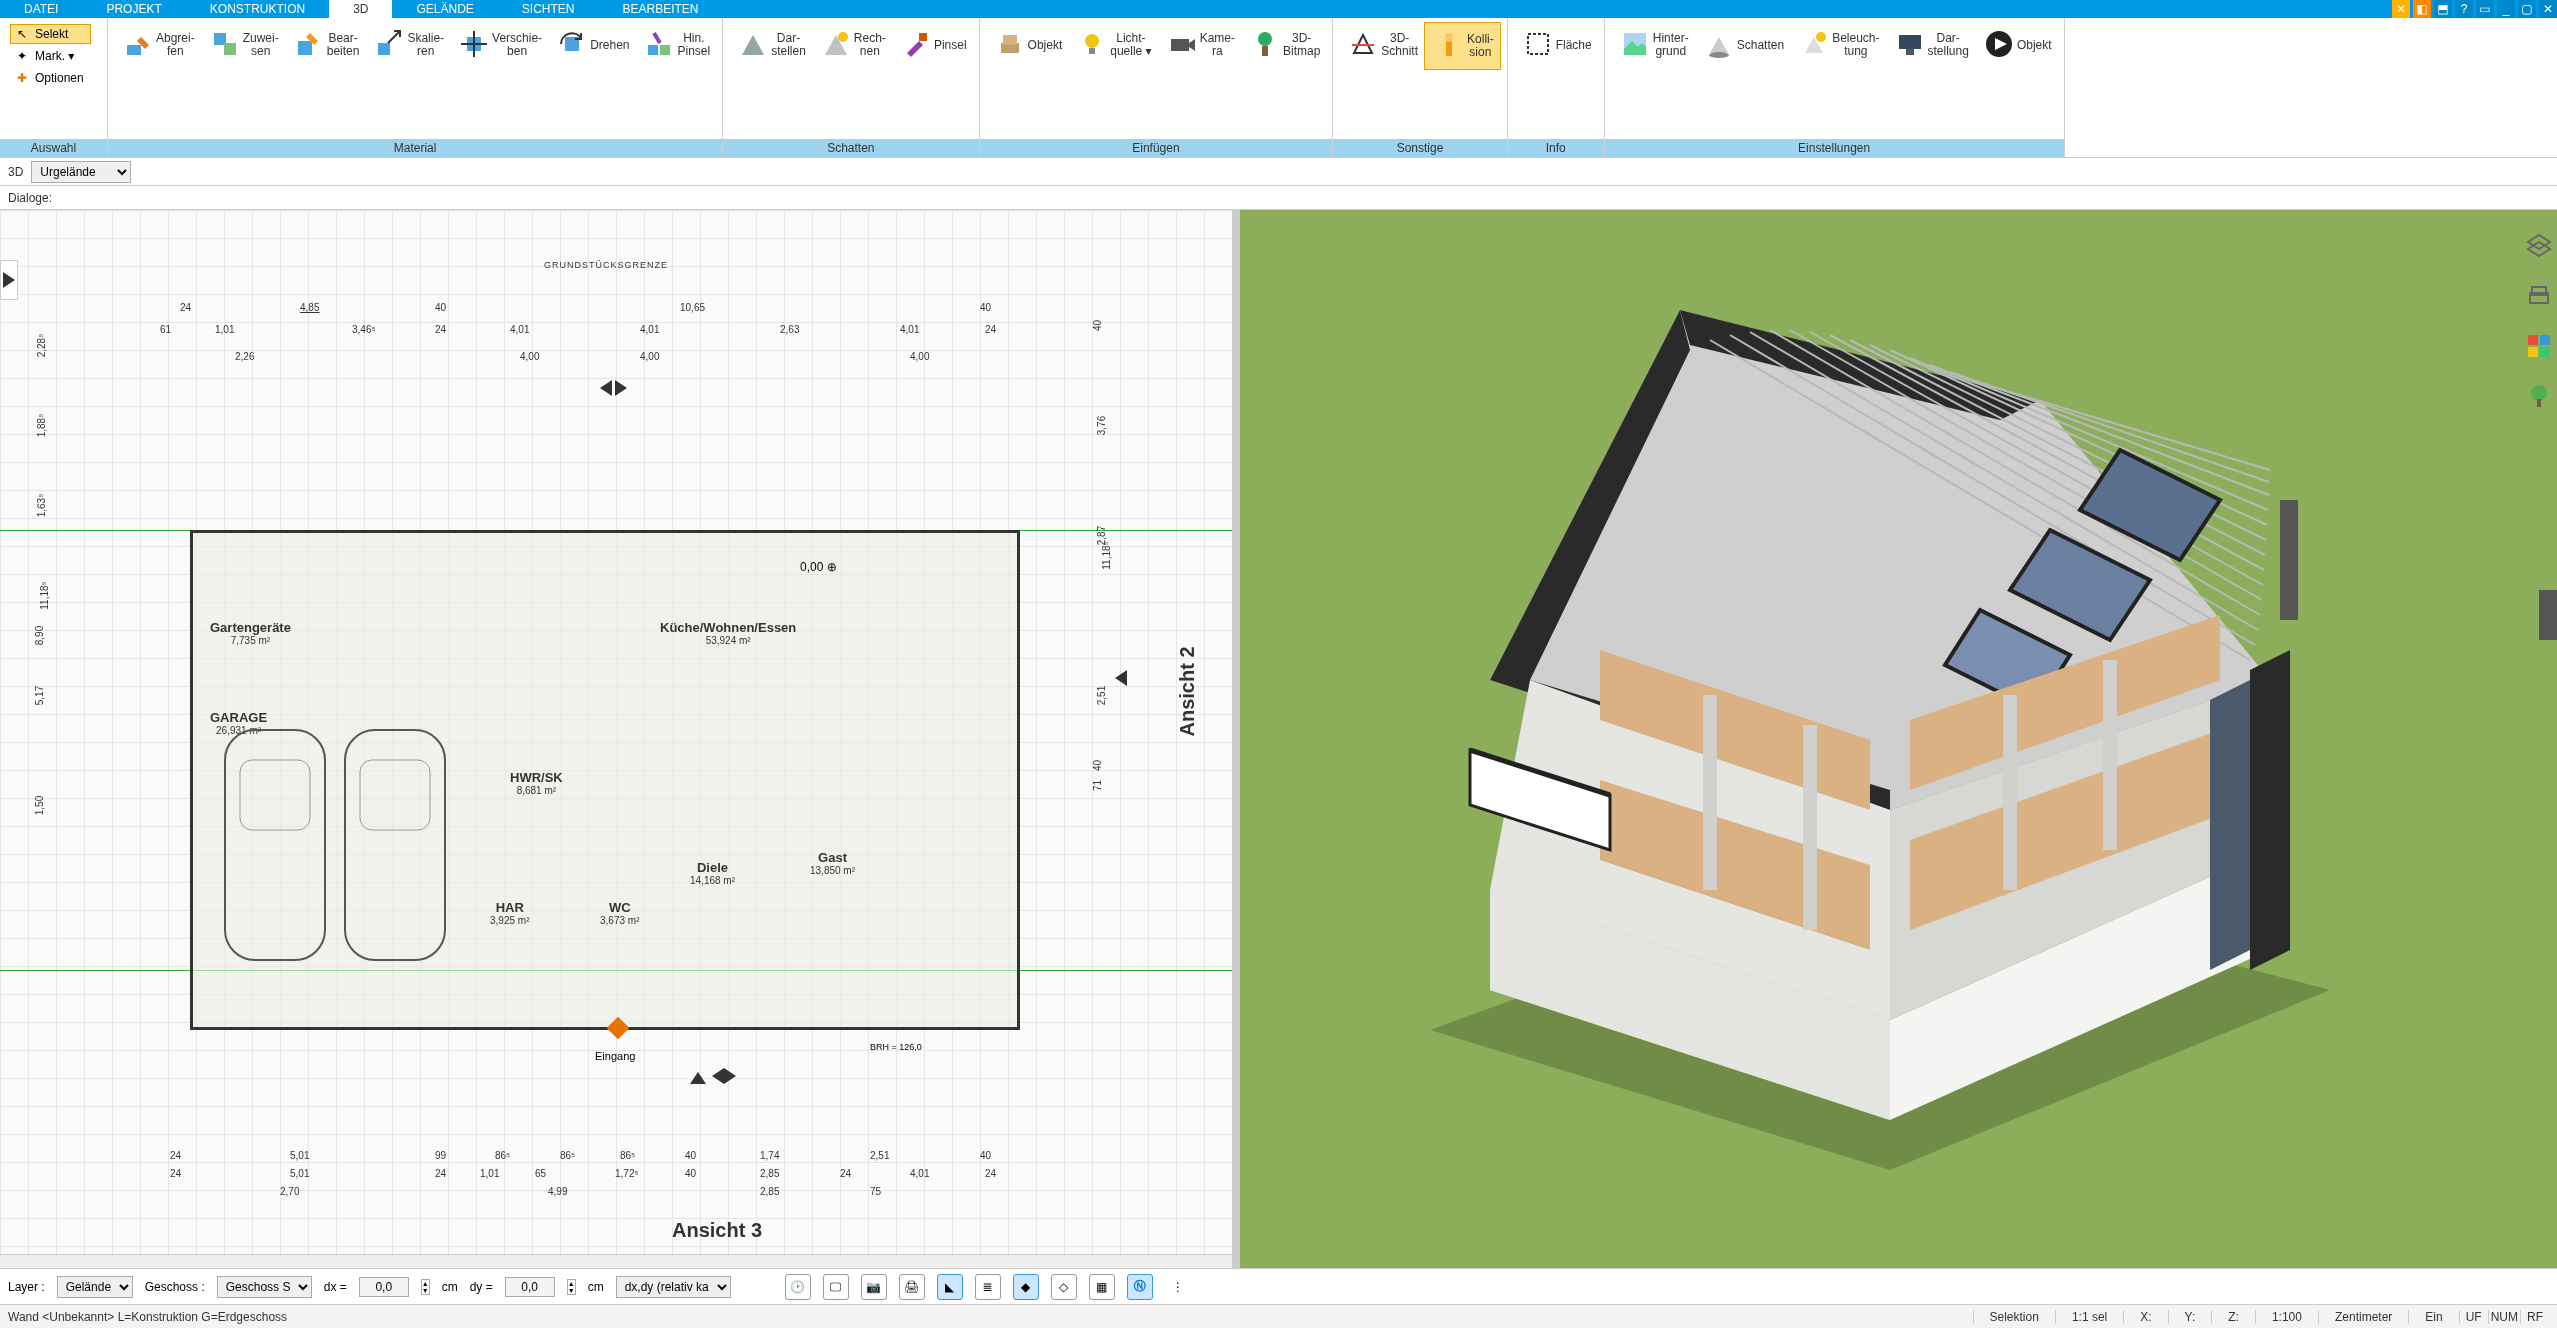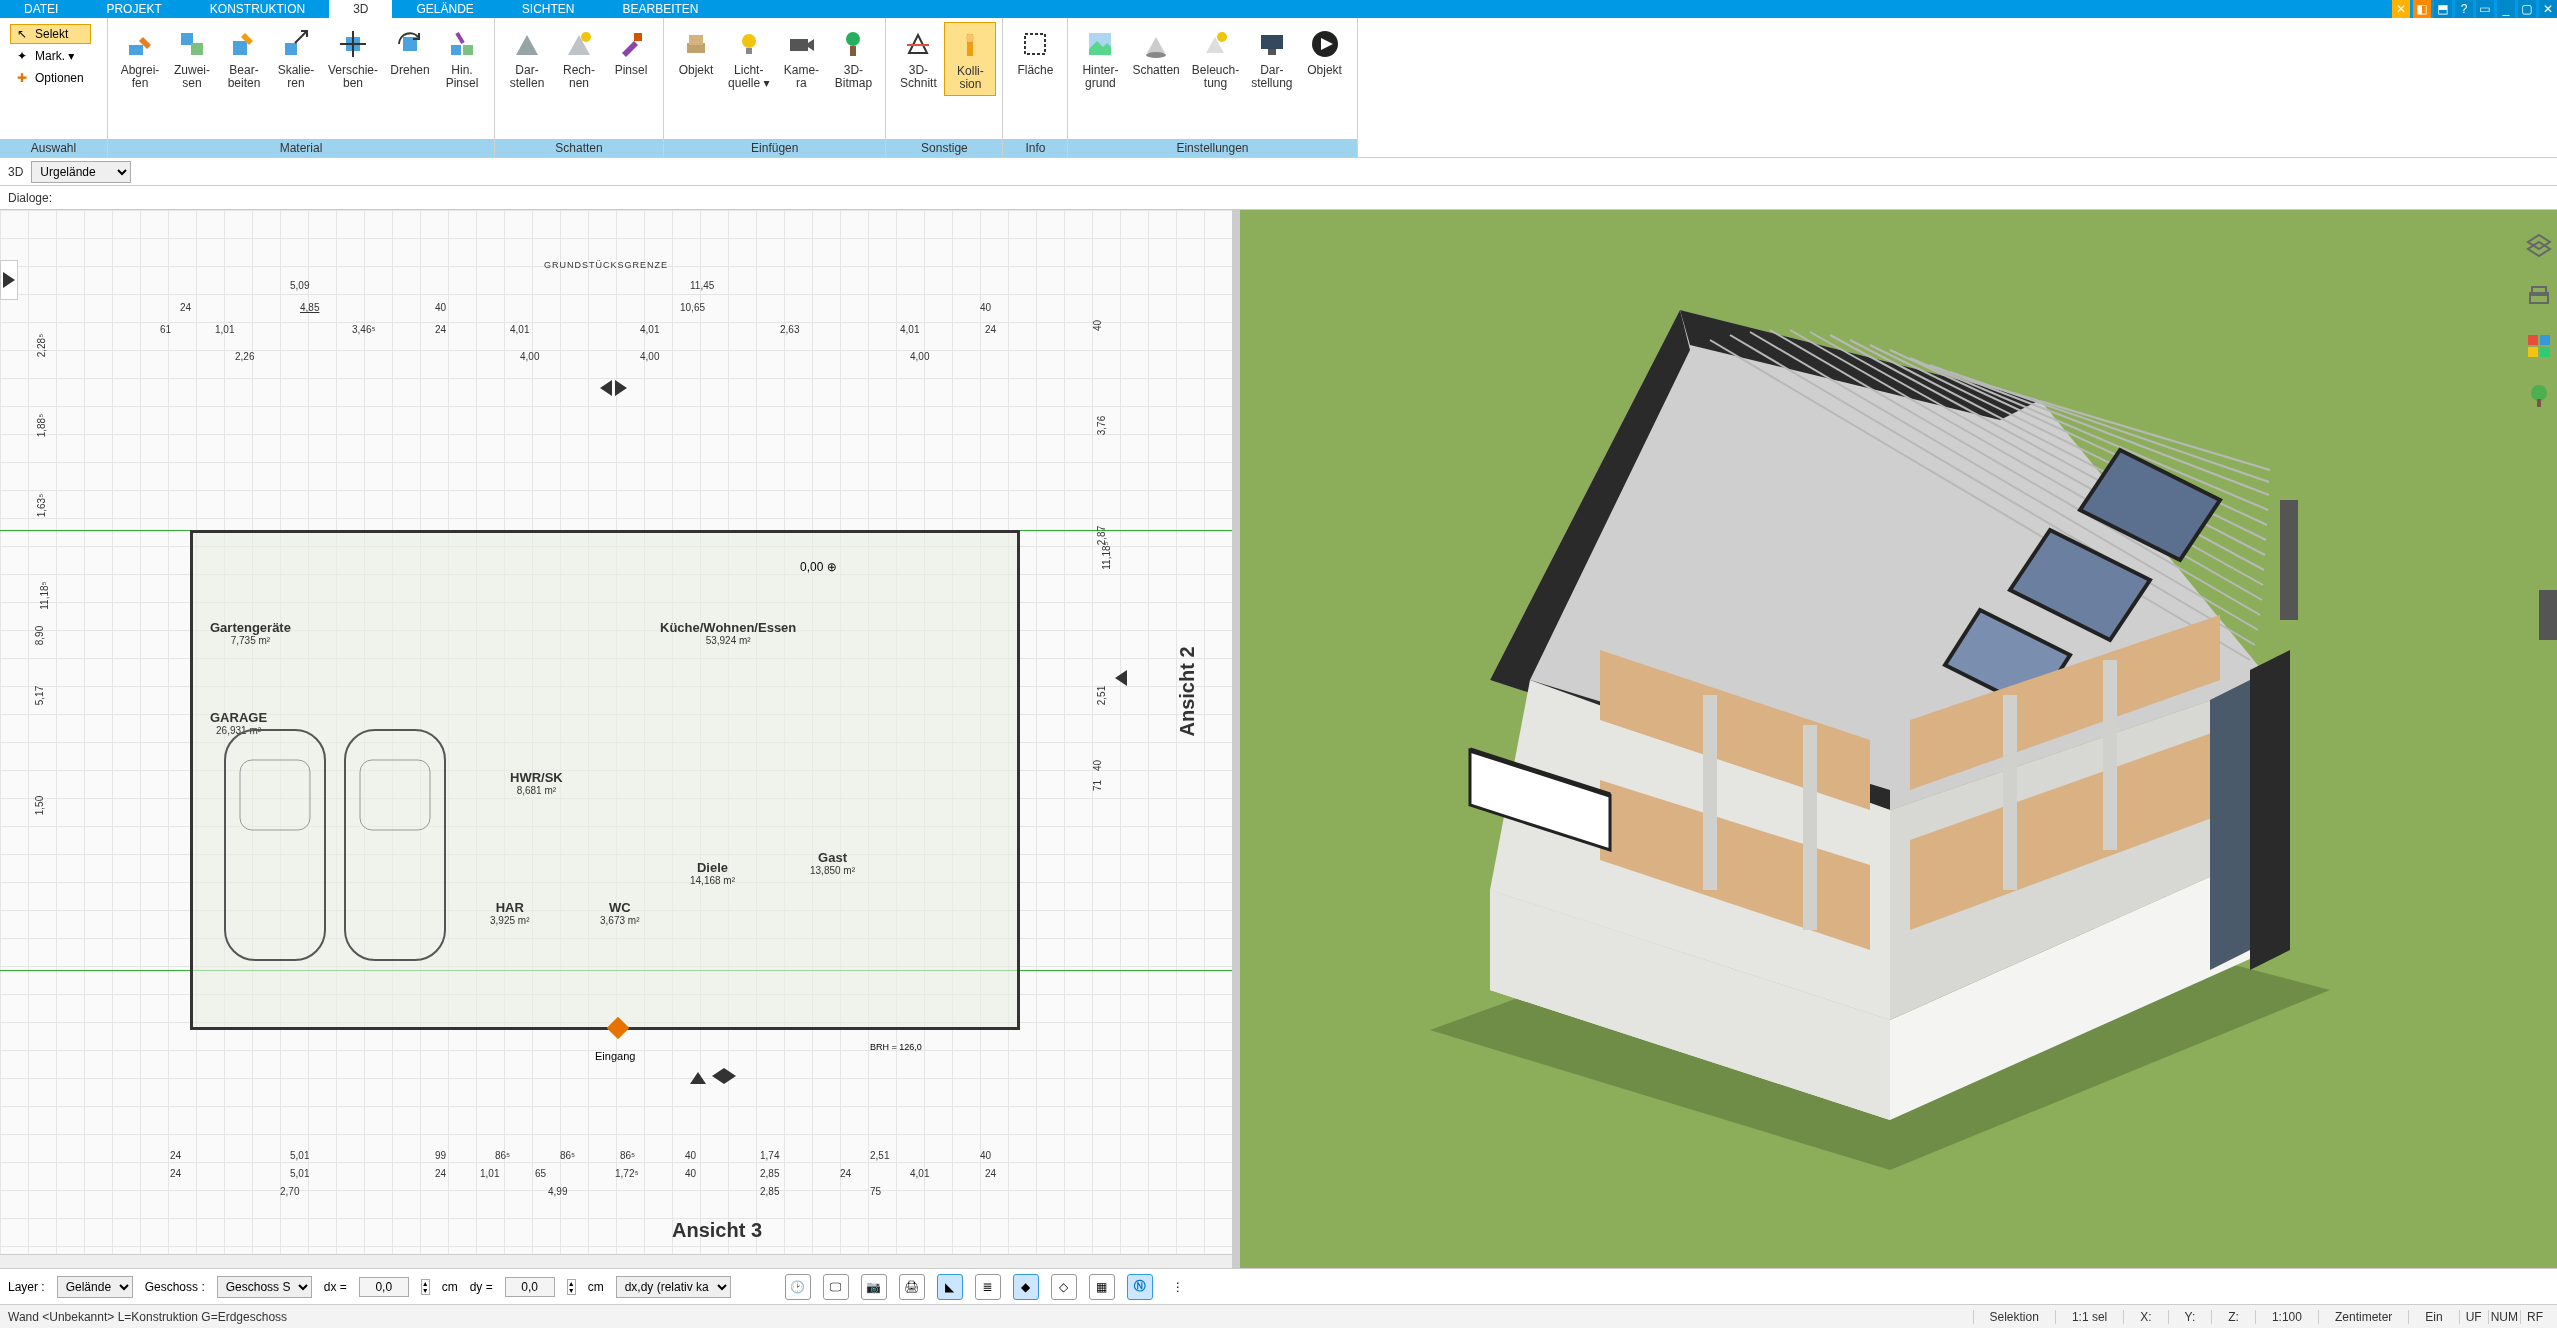--- a/index.html
+++ b/index.html
@@ -11,21 +11,21 @@
 .menu-item.active { background: #fff; color: #333; }
 .window-controls { position: absolute; right: 0; top: 0; display: flex; gap: 3px; }
 .win-btn { width: 18px; height: 18px; background: #0088cc; color: #fff; font-size: 12px; text-align: center; line-height: 18px; cursor: pointer; }
 
 
 .ribbon { height: 140px; background: #fff; border-bottom: 1px solid #ccc; display: flex; }
 .ribbon-group { display: flex; flex-direction: column; border-right: 1px solid #d0d0d0; }
 .ribbon-group-body { flex: 1; display: flex; align-items: flex-start; padding: 4px 6px 0 6px; }
 .ribbon-group-label { background: #9ed3f0; text-align: center; font-size: 12px; padding: 2px 0; color: #333; }
 
-.rb { display: flex; flex-direction: column; align-items: center; justify-content: flex-start; padding: 4px 6px; cursor: pointer; min-width: 52px; }
+.rb { display: flex; flex-direction: row; align-items: center; justify-content: flex-start; padding: 4px 6px; cursor: pointer; min-width: 52px; }
 .rb .icon { width: 36px; height: 36px; display: flex; align-items: center; justify-content: center; margin-bottom: 2px; }
 .rb .lbl { font-size: 12px; text-align: center; color: #333; line-height: 13px; white-space: pre-line; }
 .rb.selected { background: #ffe08a; border: 1px solid #e0a000; }
 
 .side-stack { display:flex; flex-direction:column; gap:2px; padding:2px 4px;}
 .side-btn { display:flex; align-items:center; gap:4px; font-size:12px; padding:2px 6px; cursor:pointer; border:1px solid transparent;}
 .side-btn.sel { background:#ffe08a; border:1px solid #e0a000;}
 .side-btn .si { width:14px; height:14px; display:inline-block;}
 
 
@@ -386,24 +386,20 @@
   <div class="pane-2d">
     <div class="grid"></div>
     <div class="expand-tab">
         <span class="tri r"></span>
       </div>
     <div class="green-line" style="top:320px"></div>
     <div class="green-line" style="top:760px"></div>
     <div class="plan-box" id="plan">
       <div class="grundstuck" style="position:absolute;top:10px;left:50%;transform:translateX(-50%)">GRUNDSTÜCKSGRENZE</div>
 
-      <div id="dims-top" style="position:absolute;top:30px;left:0;right:0;height:16px">
-          <span class="dim" style="left: 250px;">5,09</span>
-          <span class="dim" style="left: 650px;">11,45</span>
-        </div>
       <div id="dims-top2" style="position:absolute;top:52px;left:0;right:0;height:16px">
           <span class="dim" style="left: 140px;">24</span>
           <span class="dim" style="left: 260px; text-decoration: underline;">4,85</span>
           <span class="dim" style="left: 395px;">40</span>
           <span class="dim" style="left: 640px;">10,65</span>
           <span class="dim" style="left: 940px;">40</span>
         </div>
       <div id="dims-top3" style="position:absolute;top:74px;left:0;right:0;height:16px">
           <span class="dim" style="left: 120px;">61</span>
           <span class="dim" style="left: 175px;">1,01</span>

